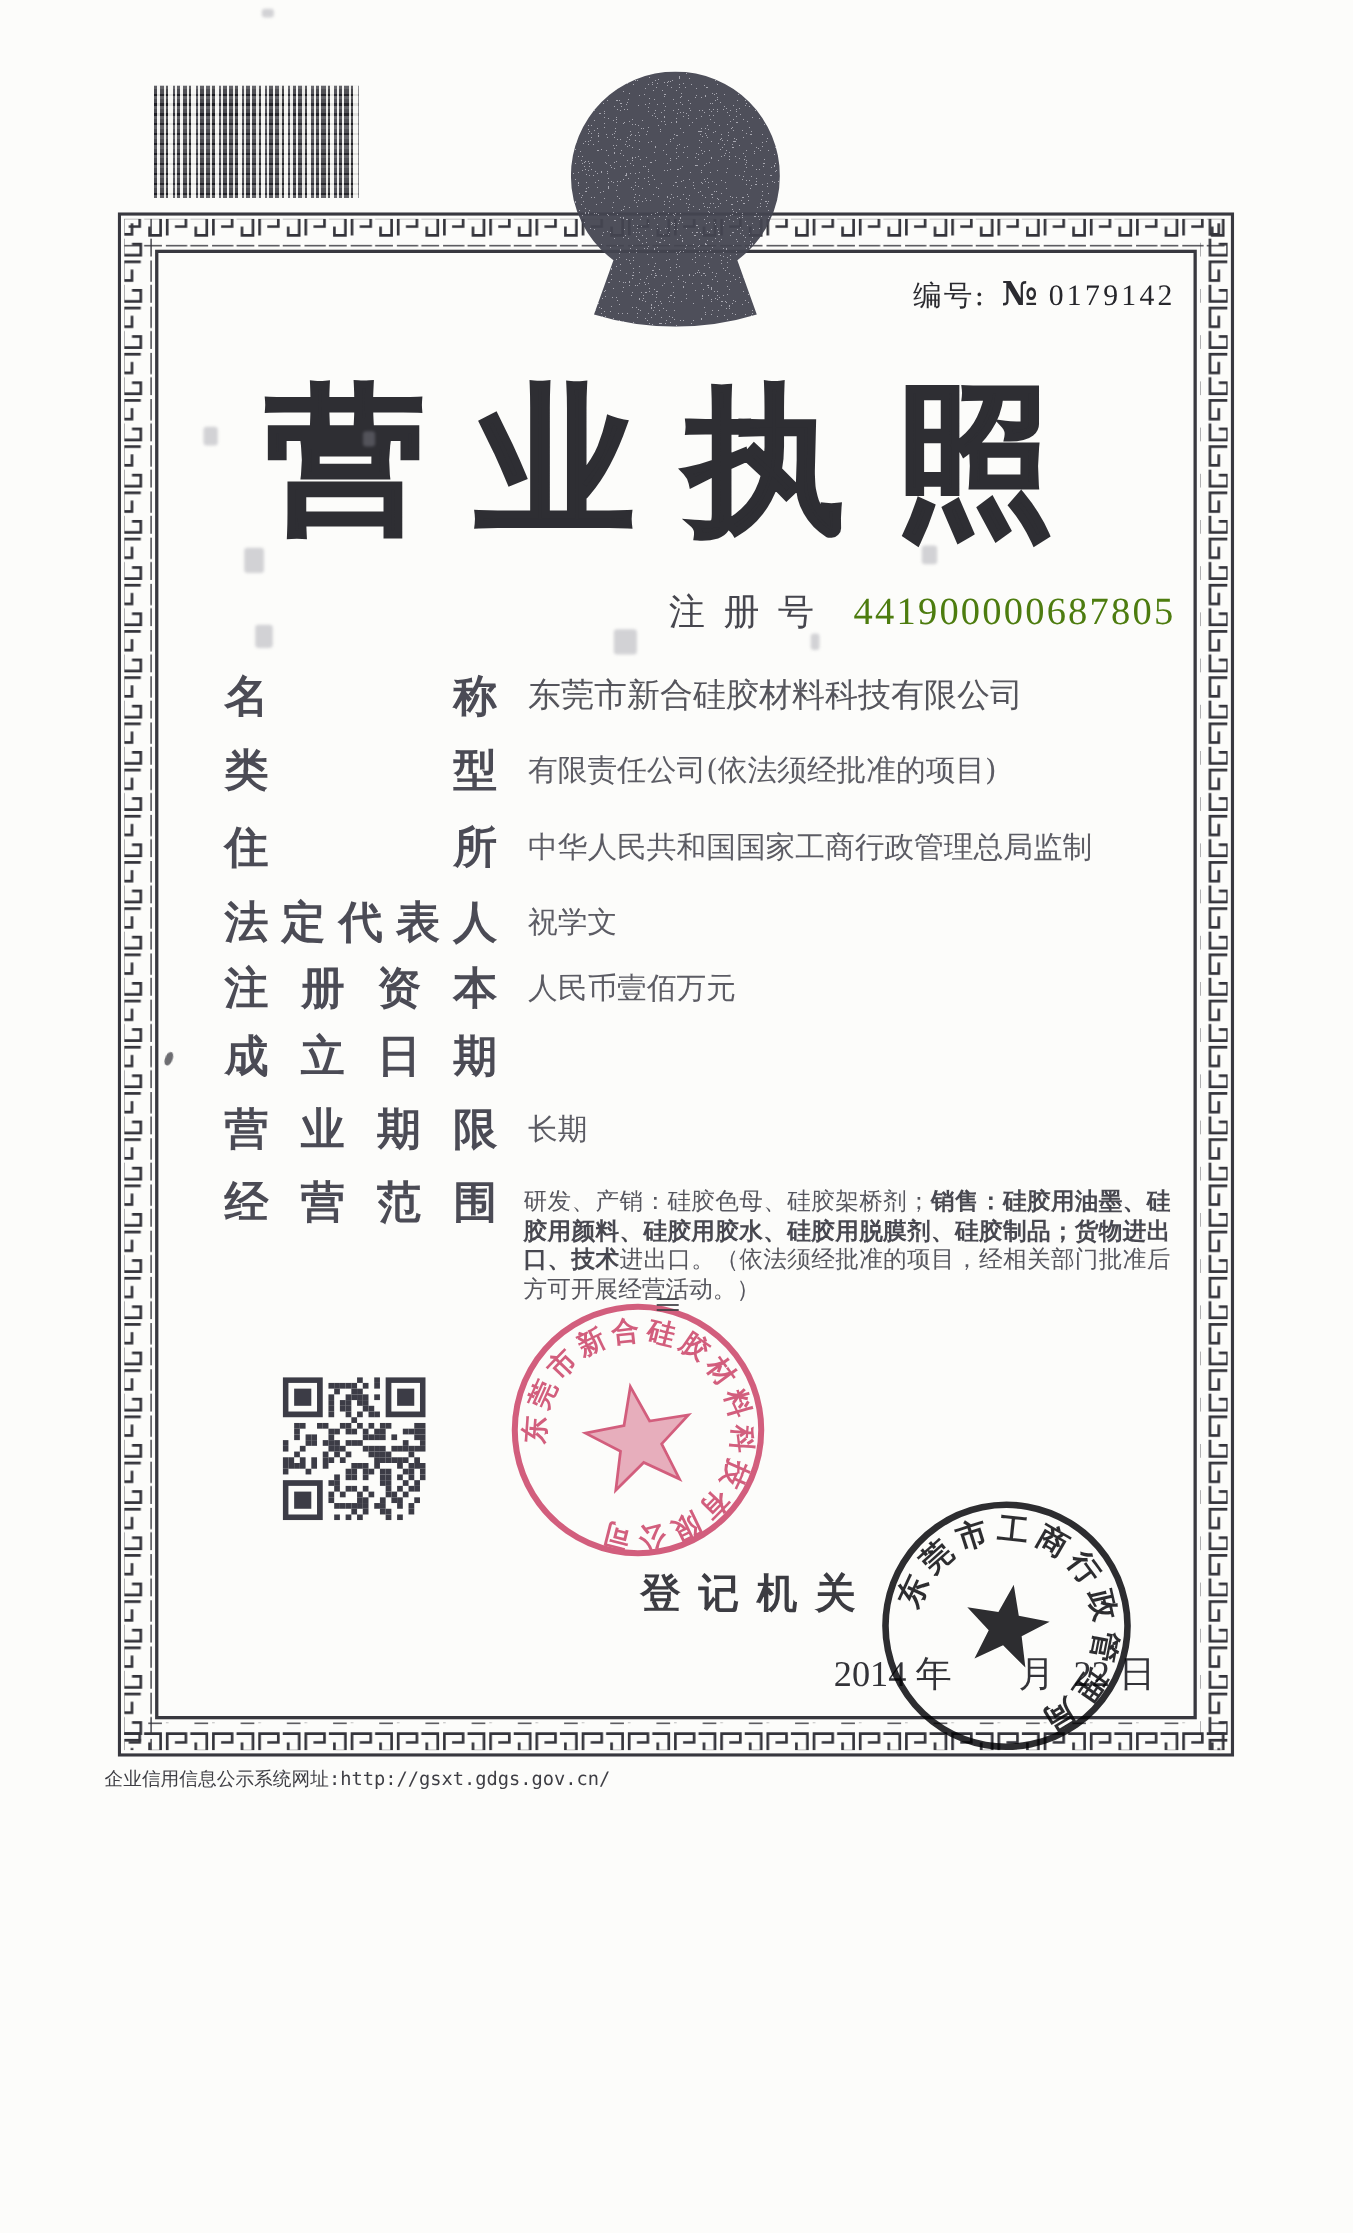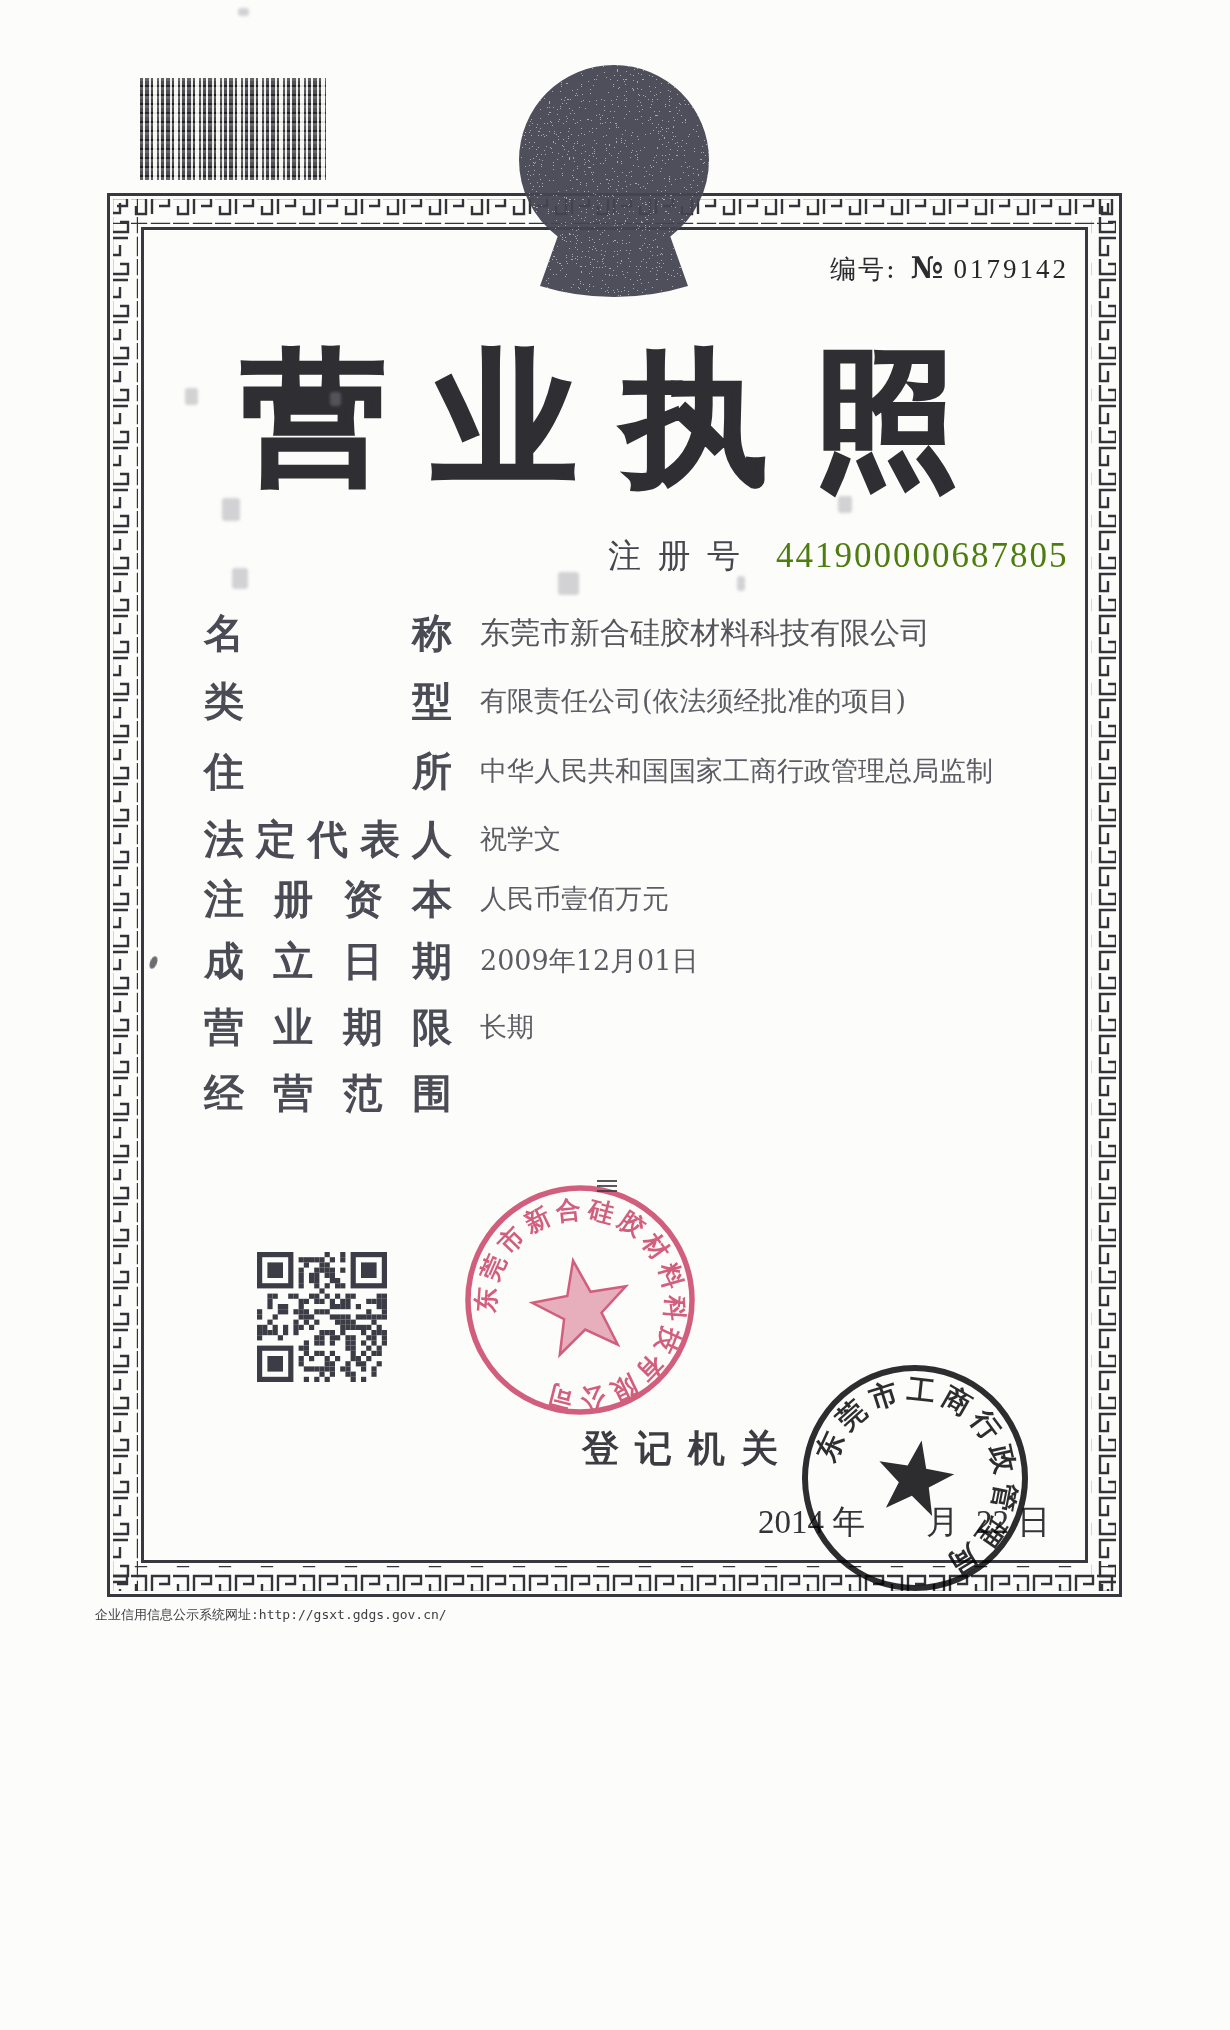--- a/index.html
+++ b/index.html
@@ -62,21 +62,21 @@
 
   
   #registrar-label{left:582px;top:1424px;width:196px;font-size:37px;color:#3c3c42;
                    font-family:"DejaVu Serif",serif;font-weight:600;}
   .date-part{top:1500px;font-size:33px;color:#333338;font-family:"Liberation Serif",serif;white-space:nowrap;}
   #date-year{left:758px;}
   #date-month{left:926px;}
   #date-day{left:976px;}
 
   
-  #footer-left{left:95px;top:1606px;font-size:13px;color:#3e3e44;
+  #footer-left{left:95px;top:1606px;font-size:17px;color:#3e3e44;
                font-family:"DejaVu Sans Mono",monospace;}
   #footer-right{left:690px;top:1600px;width:428px;text-align:right;font-size:21px;
                 color:#2e2e33;font-family:"DejaVu Serif",serif;font-weight:600;letter-spacing:1px;}
 
   
   .smudge{background:#8f8f9a;opacity:.38;filter:blur(1.6px);border-radius:3px;}
   #mark-comma{left:150px;top:956px;width:7px;height:13px;background:#4a4a50;opacity:.8;
               border-radius:60% 40% 60% 40%;transform:rotate(14deg);filter:blur(.4px);}
   #mark-stripes{left:597px;top:1180px;width:20px;height:12px;opacity:.85;filter:blur(.4px);
         background:repeating-linear-gradient(0deg,#3c3c42 0 2px,transparent 2px 5px);}
@@ -193,39 +193,39 @@
       </div>
     <div class="field-value">人民币壹佰万元</div>
   </div>
   <div class="abs field-row" style="top:938px">
     <div class="field-label" data-spread="">
         <span>成</span>
         <span>立</span>
         <span>日</span>
         <span>期</span>
       </div>
-    <div class="field-value">2009年12月01日</div>
   </div>
   <div class="abs field-row" style="top:1004px">
     <div class="field-label" data-spread="">
         <span>营</span>
         <span>业</span>
         <span>期</span>
         <span>限</span>
       </div>
     <div class="field-value">长期</div>
   </div>
   <div class="abs field-row" style="top:1070px">
     <div class="field-label" data-spread="">
         <span>经</span>
         <span>营</span>
         <span>范</span>
         <span>围</span>
       </div>
   </div>
+  <div id="scope-text" class="abs"><span>研发、产销：硅胶色母、硅胶架桥剂；</span><span class="bold">销售：硅胶用油墨、硅胶用颜料、硅胶用胶水、硅胶用脱膜剂、硅胶制品；货物进出口、技术</span><span>进出口。（依法须经批准的项目，经相关部门批准后方可开展经营活动。）</span></div>
 
   <svg id="qr" class="abs" width="130" height="130" viewBox="0 0 130 130" fill="#3c3c46">
       <rect x="67.6" y="0.0" width="5.2" height="5.2"></rect>
       <rect x="83.2" y="0.0" width="5.2" height="5.2"></rect>
       <rect x="41.6" y="5.2" width="5.2" height="5.2"></rect>
       <rect x="46.8" y="5.2" width="5.2" height="5.2"></rect>
       <rect x="52.0" y="5.2" width="5.2" height="5.2"></rect>
       <rect x="57.2" y="5.2" width="5.2" height="5.2"></rect>
       <rect x="62.4" y="5.2" width="5.2" height="5.2"></rect>
       <rect x="72.8" y="5.2" width="5.2" height="5.2"></rect>

